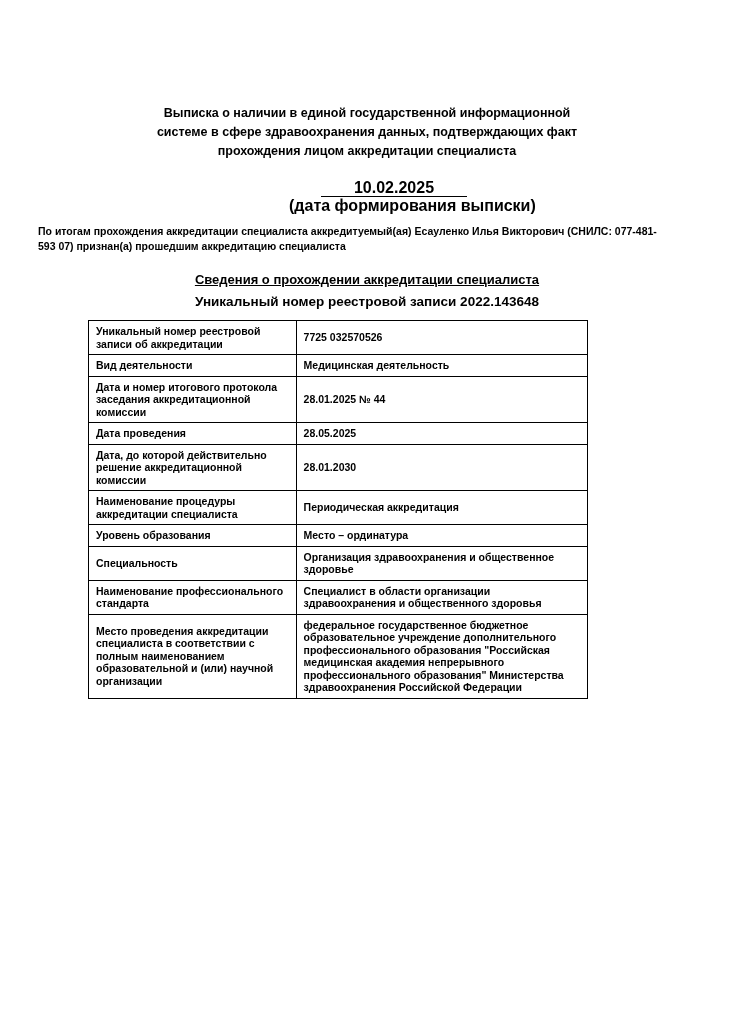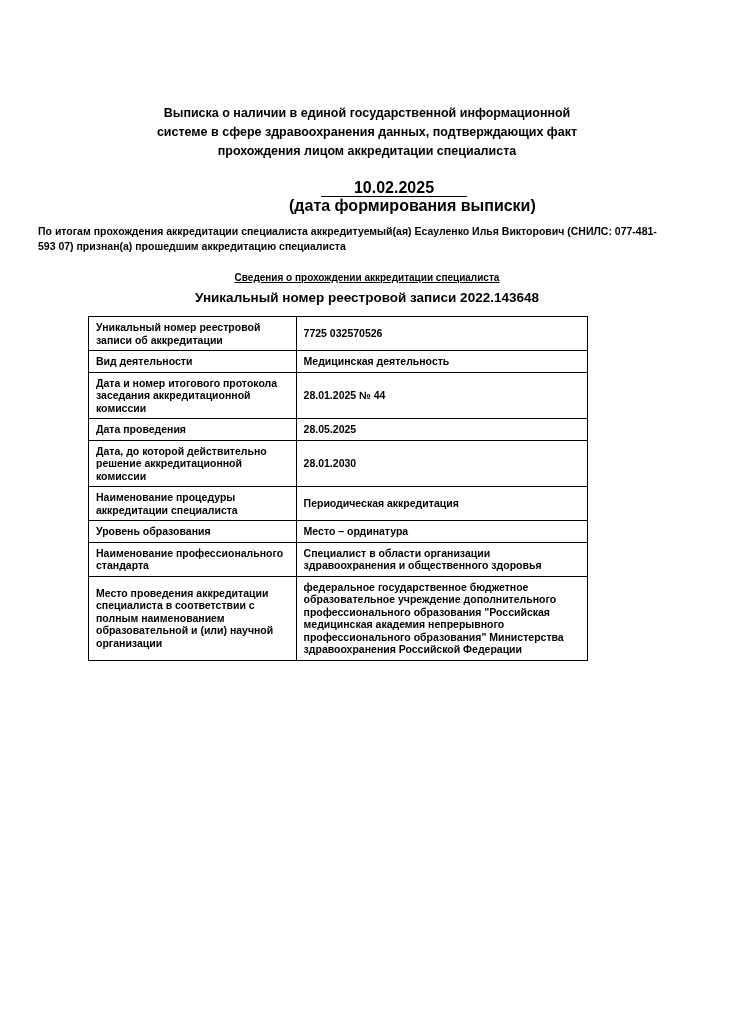--- a/index.html
+++ b/index.html
@@ -32,21 +32,21 @@
 
   .intro {
     margin:12px -50px 0 -50px;
     font-size:10.5px; line-height:15px;
   }
   .intro-line { display:block; white-space:nowrap; }
 
   .section-heading {
     margin-top:18px;
     text-align:center;
-    font-size:10px;
+    font-size:13px;
     text-decoration:underline;
   }
   .registry-heading {
     margin-top:7px;
     text-align:center;
     font-size:13.5px;
   }
 
   .acc-table {
     margin-top:11px;
@@ -114,20 +114,24 @@
         </tr>
         <tr>
           <td class="cell-label">Наименование процедуры аккредитации специалиста</td>
           <td class="cell-value">Периодическая аккредитация</td>
         </tr>
         <tr>
           <td class="cell-label">Уровень образования</td>
           <td class="cell-value">Место – ординатура</td>
         </tr>
         <tr>
+          <td class="cell-label">Специальность</td>
+          <td class="cell-value">Организация здравоохранения и общественное здоровье</td>
+        </tr>
+        <tr>
           <td class="cell-label">Наименование профессионального стандарта</td>
           <td class="cell-value">Специалист в области организации здравоохранения и общественного здоровья</td>
         </tr>
         <tr>
           <td class="cell-label">Место проведения аккредитации специалиста в соответствии с полным наименованием образовательной и (или) научной организации</td>
           <td class="cell-value">федеральное государственное бюджетное образовательное учреждение дополнительного профессионального образования "Российская медицинская академия непрерывного профессионального образования" Министерства здравоохранения Российской Федерации</td>
         </tr>
       </tbody>
   </table>
 

